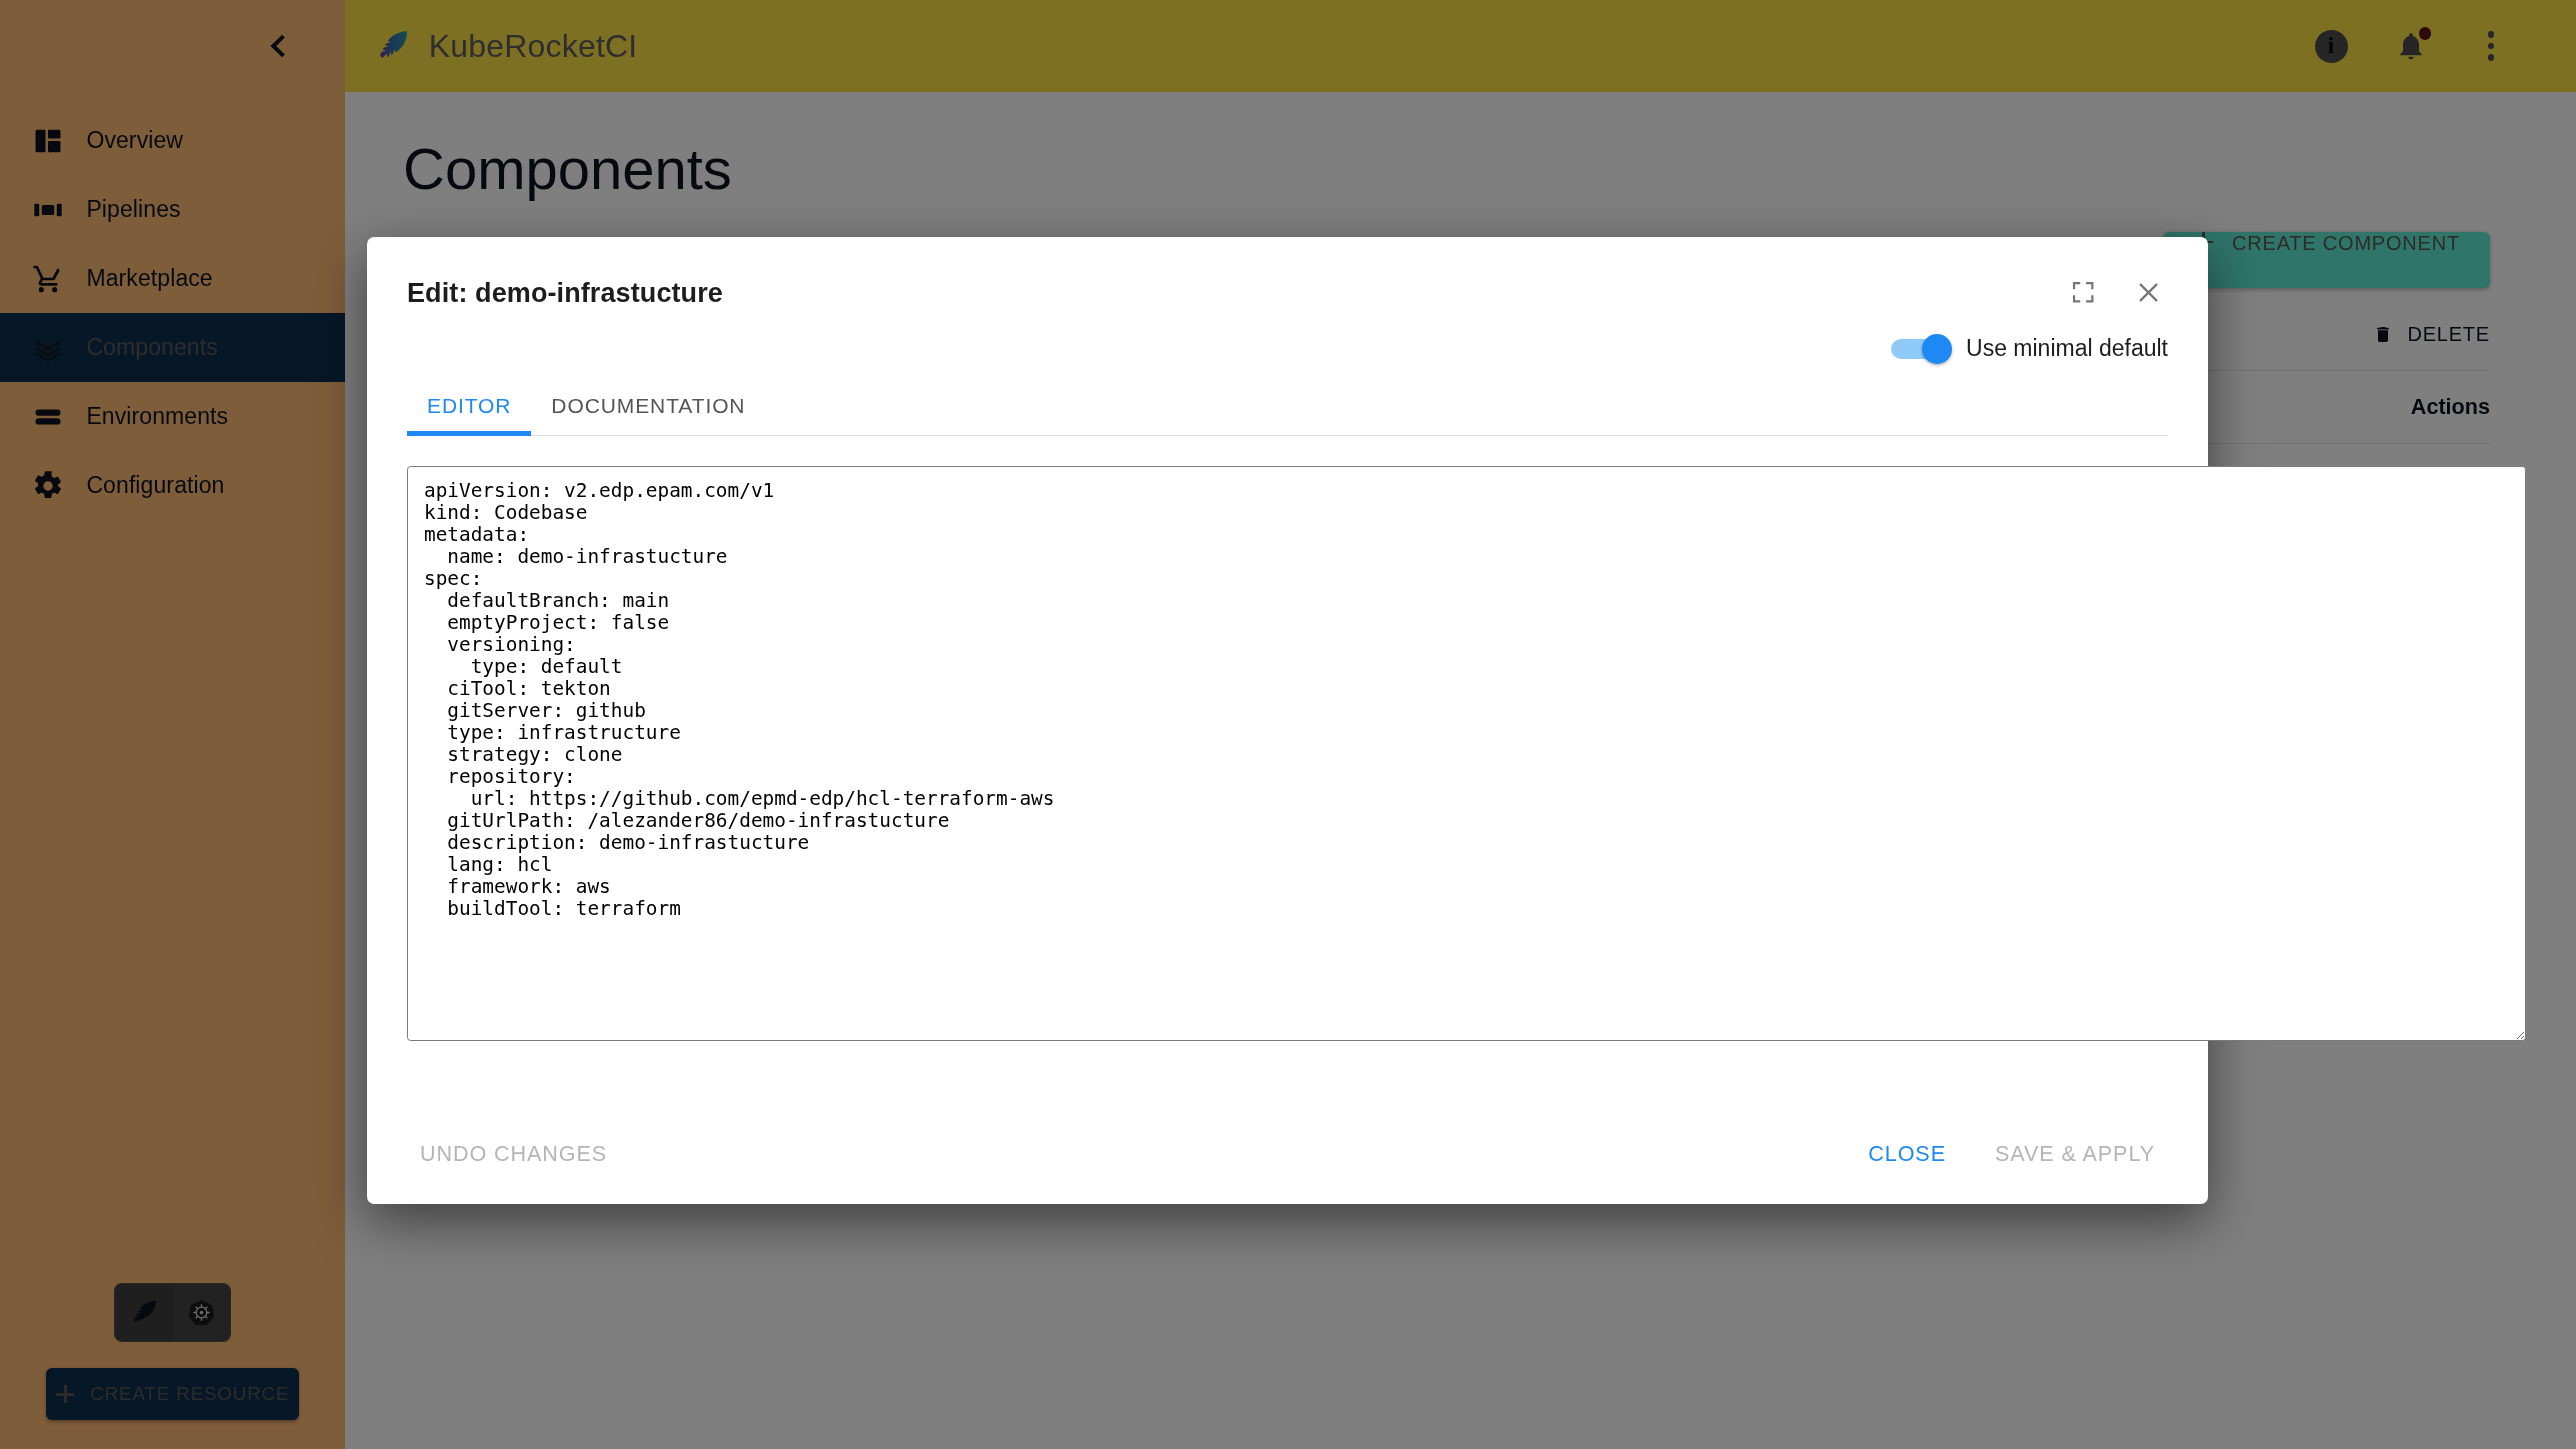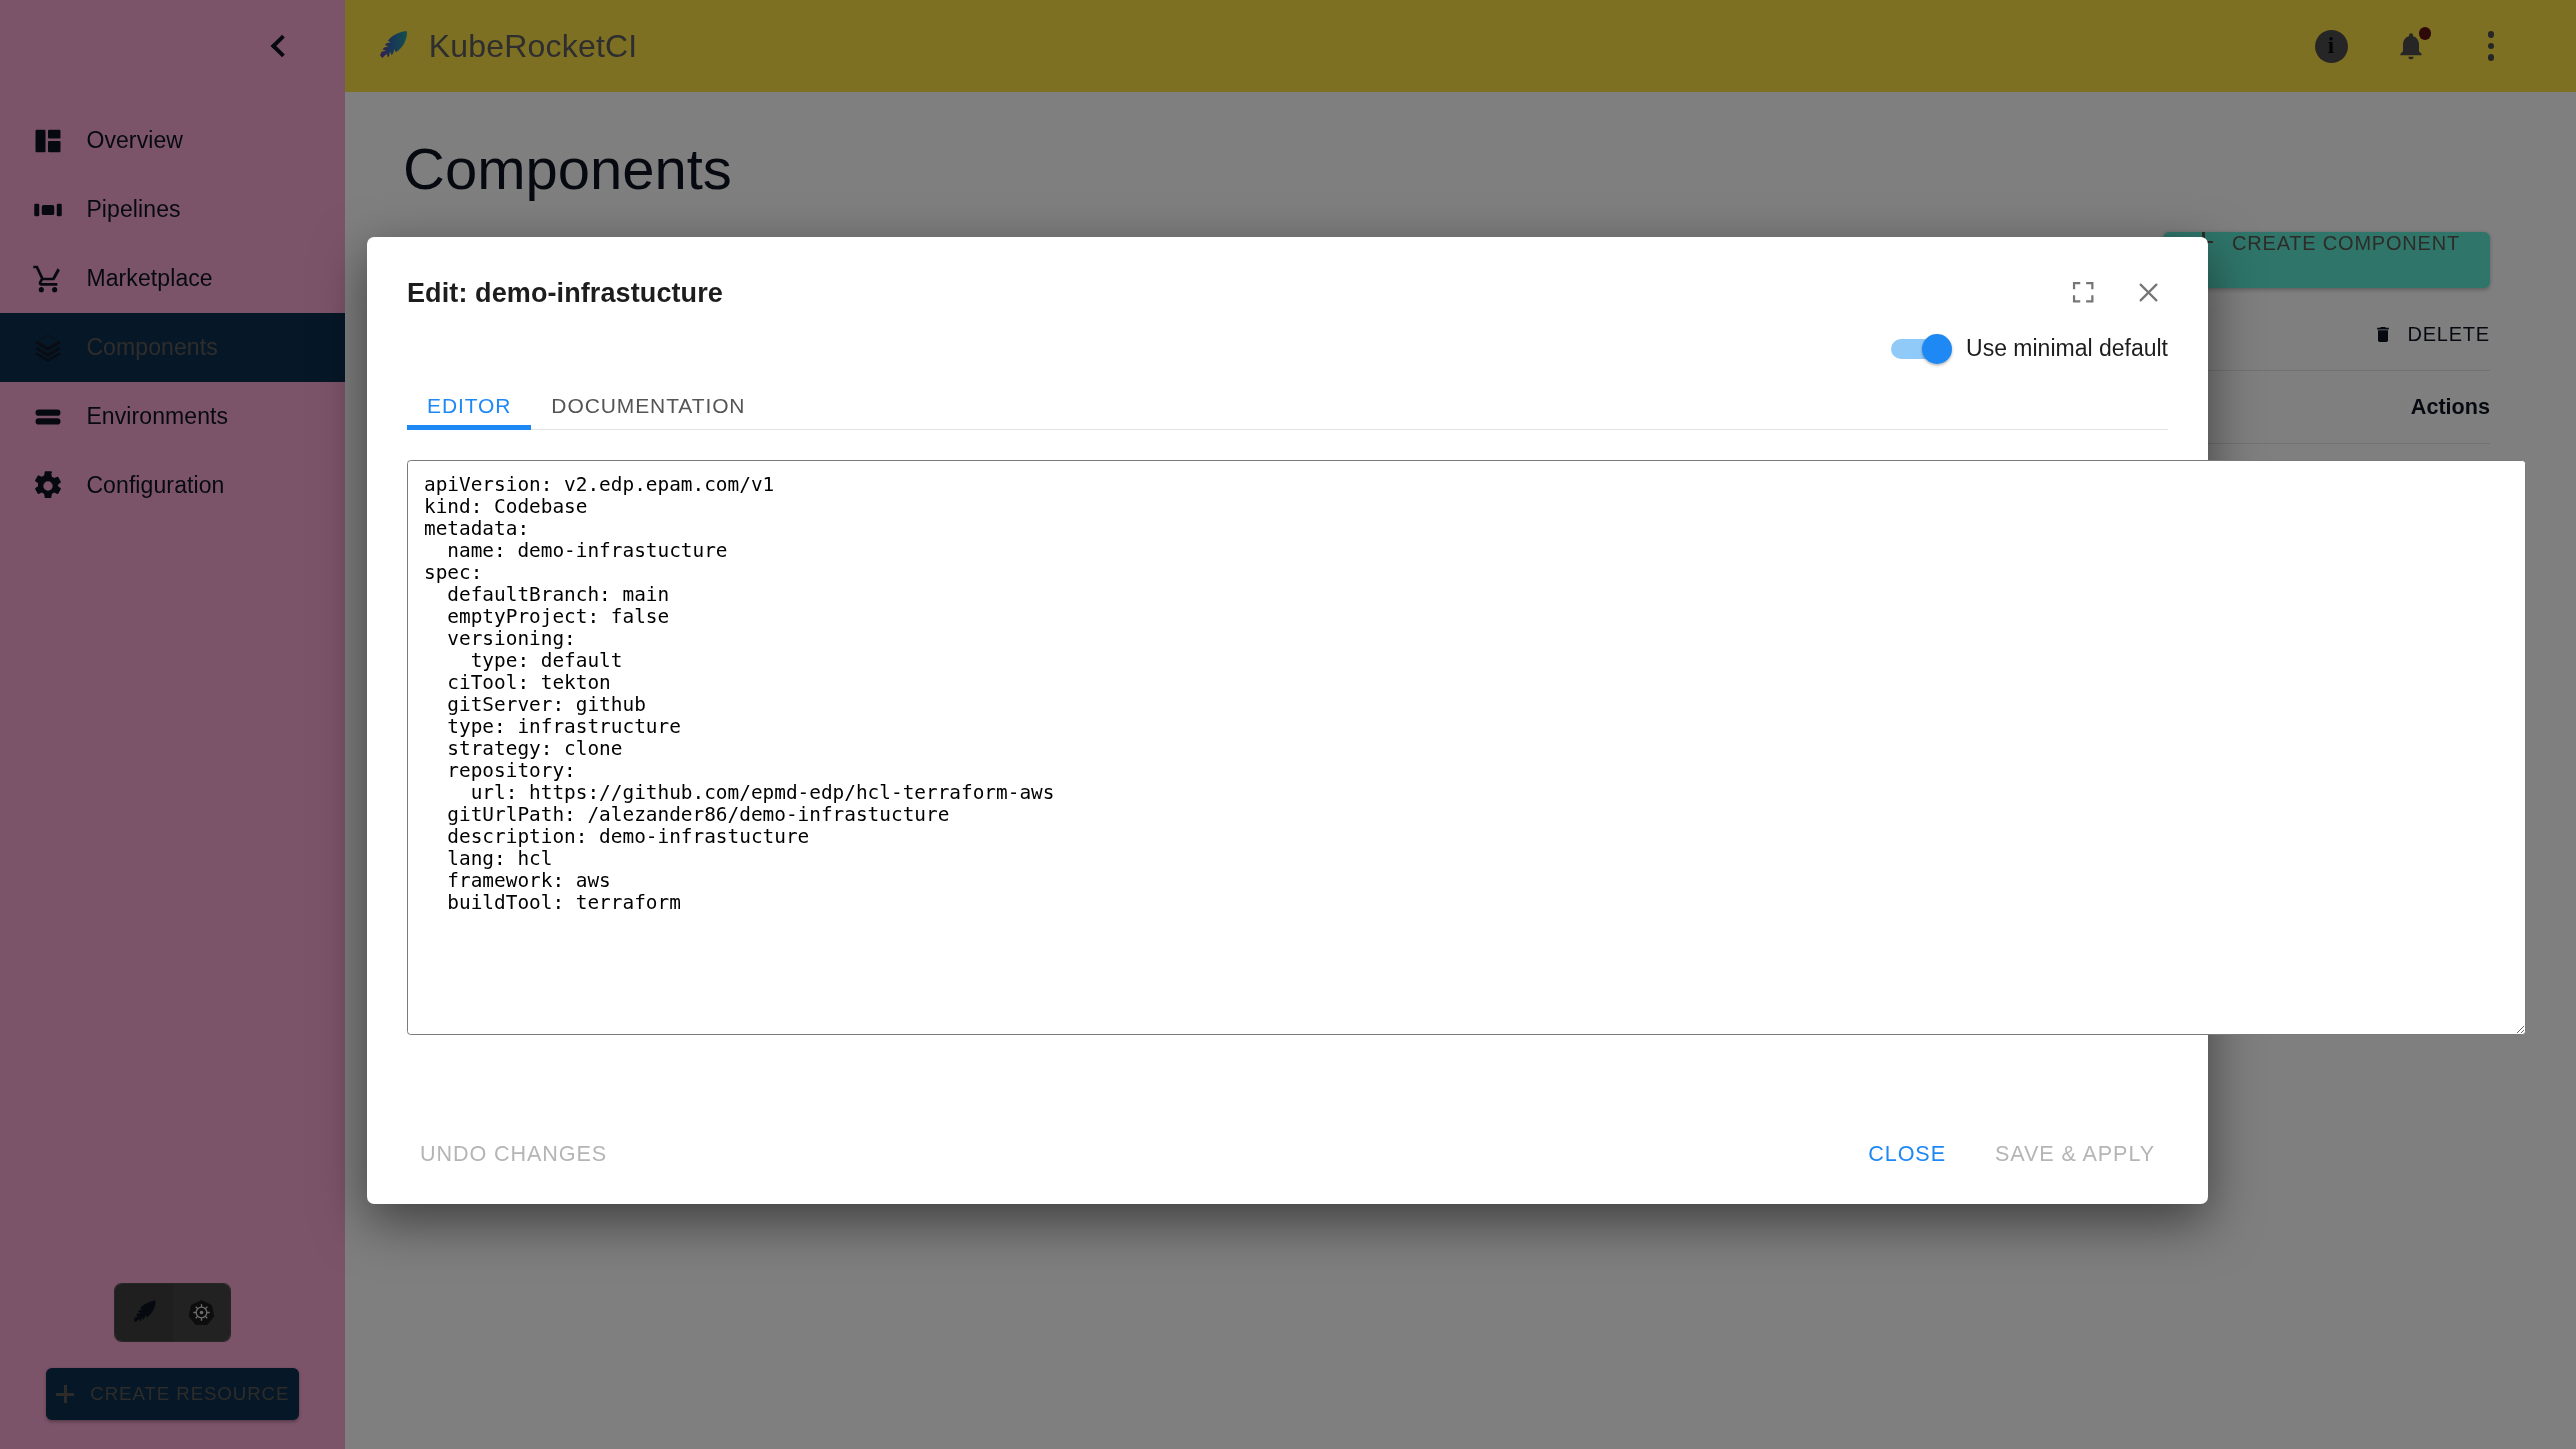--- a/index.html
+++ b/index.html
@@ -17,21 +17,21 @@
     width: 2576px;
     height: 1449px;
   }
 
   
   .sidebar {
     position: absolute;
     left: 0; top: 0;
     width: 345px;
     height: 1449px;
-    background: #f9a8d4;
+    background: #fdba74;
     z-index: 5;
   }
   .sidebar-top {
     height: 92px;
     display: flex;
     align-items: center;
     justify-content: flex-end;
     padding-right: 46px;
   }
   .collapse-btn {
@@ -346,21 +346,21 @@
   }
   .toggle-label { font-size: 23px; color: #1d1d1d; }
 
   .tabs {
     display: flex;
     gap: 0;
     margin: 32px 40px 0 40px;
     border-bottom: 0.7px solid #e3e3e3;
   }
   .tab {
-    padding: 0 20px 11px 20px;
+    padding: 0 20px 17px 20px;
     font-size: 21px;
     letter-spacing: 0.9px;
     color: #555;
     cursor: pointer;
     position: relative;
   }
   .tab.active { color: #1e88f5; }
   .tab.active::after {
     content: "";
     position: absolute;

